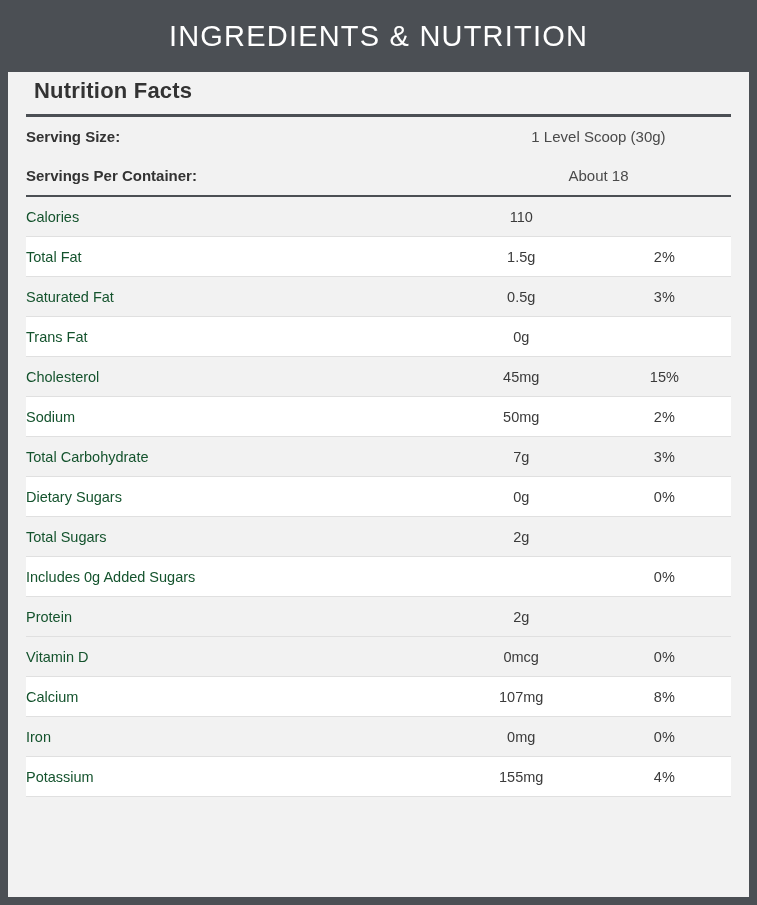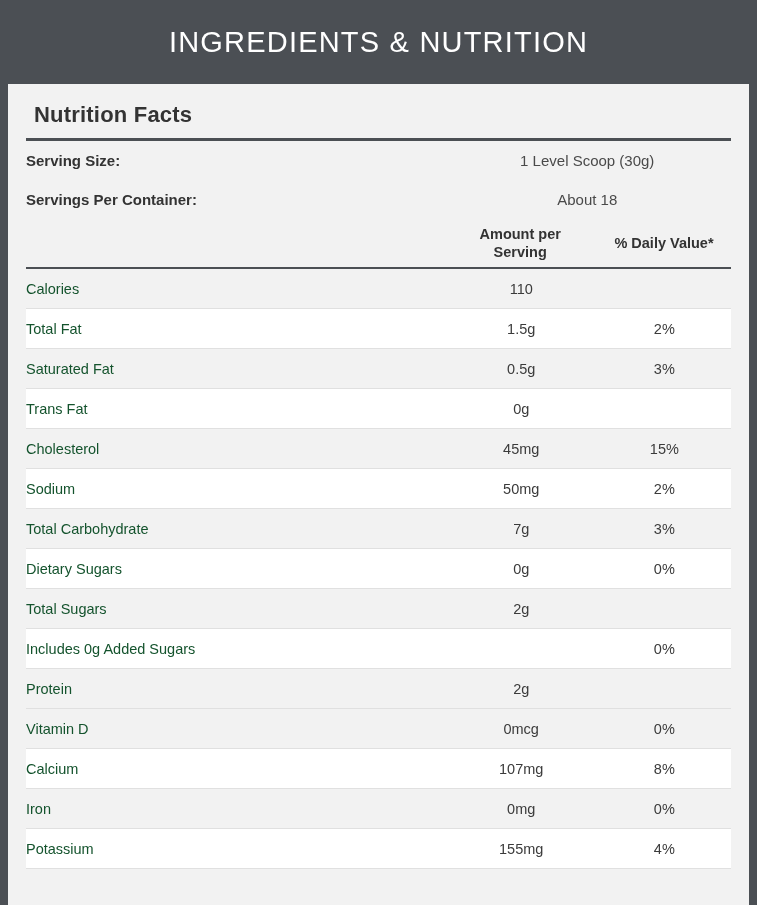--- a/index.html
+++ b/index.html
@@ -20,36 +20,36 @@
     height: 905px;
     position: relative;
     box-sizing: border-box;
     border-left: 8px solid #4b4f54;
     border-right: 8px solid #4b4f54;
     border-bottom: 8px solid #4b4f54;
     background: #f2f2f2;
   }
 
   .banner {
-    height: 84px;
+    height: 72px;
     background: #4b4f54;
     color: #ffffff;
     display: flex;
     align-items: center;
     justify-content: center;
     margin: 0 -8px;
   }
   .banner-title {
     font-size: 29px;
     letter-spacing: 1.2px;
     font-weight: 400;
   }
 
   .content {
-    padding: 14px 18px 0 18px;
+    padding: 2px 18px 0 18px;
     background: #f2f2f2;
     height: calc(905px - 72px - 8px);
     box-sizing: border-box;
   }
 
   .nf-title {
     font-size: 22px;
     font-weight: bold;
     color: #333333;
     padding: 4px 8px 10px 8px;
@@ -161,28 +161,20 @@
           <tr class="serving-row">
             <td class="serving-label">Serving Size:</td>
             <td class="serving-value" colspan="2">1 Level Scoop (30g)</td>
           </tr>
 
           <tr class="serving-row">
             <td class="serving-label">Servings Per Container:</td>
             <td class="serving-value" colspan="2">About 18</td>
           </tr>
 
-          <tr class="head-row">
-            <td class="spacer"></td>
-            <td class="head-amt">
-              <span>Amount per</span><br>
-              <span>Serving</span>
-            </td>
-            <td class="head-dv">% Daily Value*</td>
-          </tr>
 
         </tbody>
       </table>
       <div class="rule-med"></div>
 
       <table class="nf">
         <tbody id="rows-body">
             <tr class="data-row alt">
               <td class="nutrient">Calories</td>
               <td class="amount">110</td>

